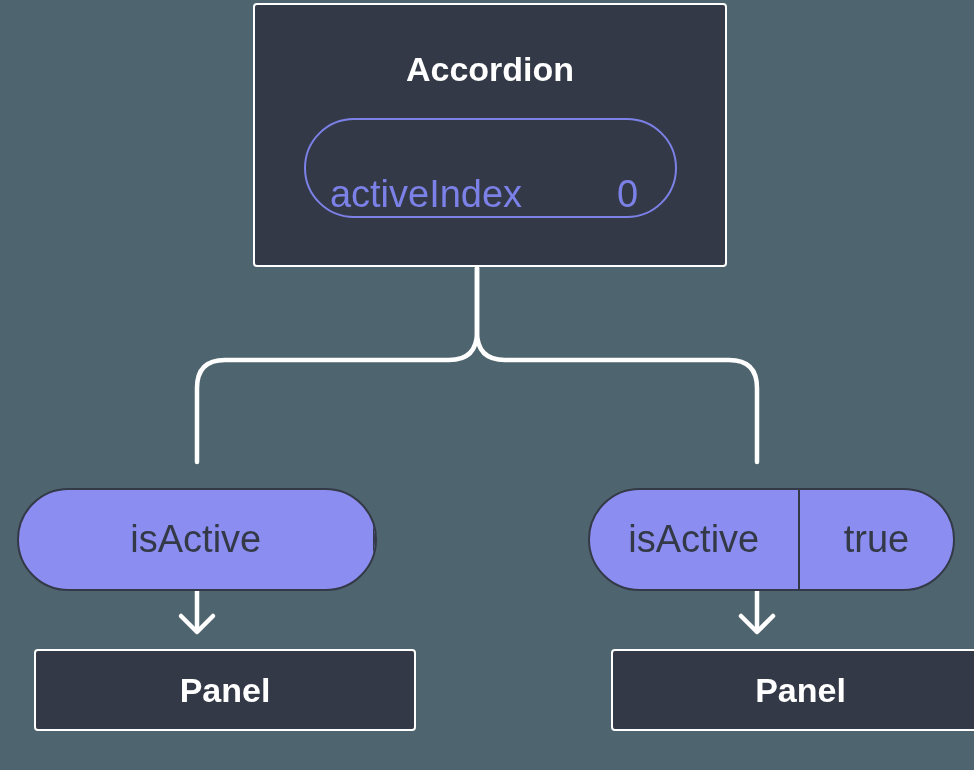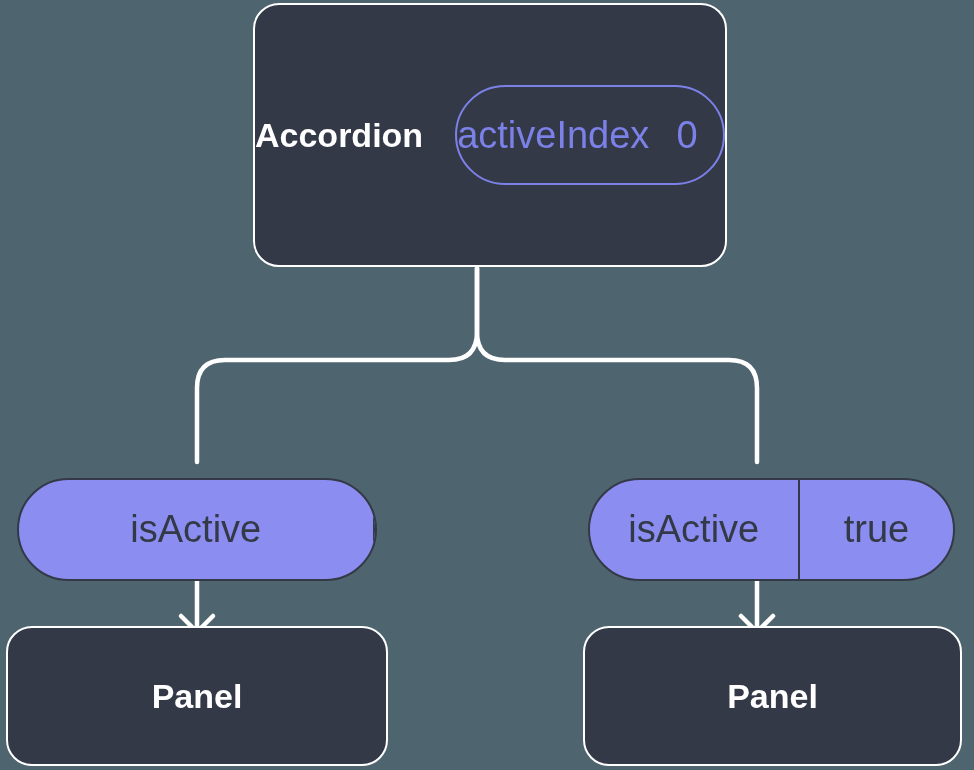--- a/index.html
+++ b/index.html
@@ -35,66 +35,67 @@
     stroke: var(--connector);
     stroke-width: 4.5;
     stroke-linecap: round;
     stroke-linejoin: round;
   }
 
   .node {
     position: absolute;
     background: var(--node-fill);
     border: 2.5px solid var(--node-border);
-    border-radius: 26px;
+    border-radius: 4px;
     color: var(--node-text);
     display: flex;
-    flex-direction: row;
+    flex-direction: column;
     align-items: center;
     justify-content: center;
   }
   .node-root {
     left: 253px; top: 3px;
     width: 474px; height: 264px;
     gap: 32px;
   }
   .node-title {
     font-size: 34px;
     font-weight: 600;
     color: var(--node-text);
     line-height: 1;
   }
 
   .prop-pill {
     width: 373px; height: 100px;
     border: 2px solid var(--accent-purple);
     border-radius: 50px;
     display: flex;
-    align-items: center;
+    align-items: flex-end;
     overflow: hidden;
     color: var(--accent-purple);
     font-size: 38px;
     font-weight: 400;
+    gap: 16px;
   }
   .prop-pill .pill-name {
     flex: 1 1 auto;
     display: flex; align-items: center; justify-content: center;
   }
   .prop-pill .pill-divider {
     width: 2px;
     background: var(--accent-purple);
   }
   .prop-pill .pill-value {
     width: 94px;
     display: flex; align-items: center; justify-content: center;
   }
 
   .state-pill {
     position: absolute;
-    top: 478px;
+    top: 488px;
     height: 103px;
     background: var(--state-pill-fill);
     border: 2.5px solid var(--state-pill-text);
     border-radius: 52px;
     display: flex;
     align-items: stretch;
     overflow: hidden;
     color: var(--state-pill-text);
     font-size: 38px;
     font-weight: 400;
@@ -109,24 +110,25 @@
   }
   .state-pill .pill-value {
     display: flex; align-items: center; justify-content: center;
   }
   .state-pill-left  { left: 17px;  width: 360px; }
   .state-pill-left  .pill-value { width: 143px; }
   .state-pill-right { left: 588px; width: 367px; }
   .state-pill-right .pill-value { width: 153px; }
 
   .node-panel {
-    top: 626px;
-    height: 140px;
+    top: 649px;
+    height: 82px;
     font-size: 34px;
     font-weight: 600;
+    margin-left: 28px;
   }
   .node-panel-left  { left: 6px;   width: 382px; }
   .node-panel-right { left: 583px; width: 379px; }
 </style>
 </head>
 <body>
 
 <div class="canvas">
 
   <svg class="connectors" viewBox="0 0 974 770">

